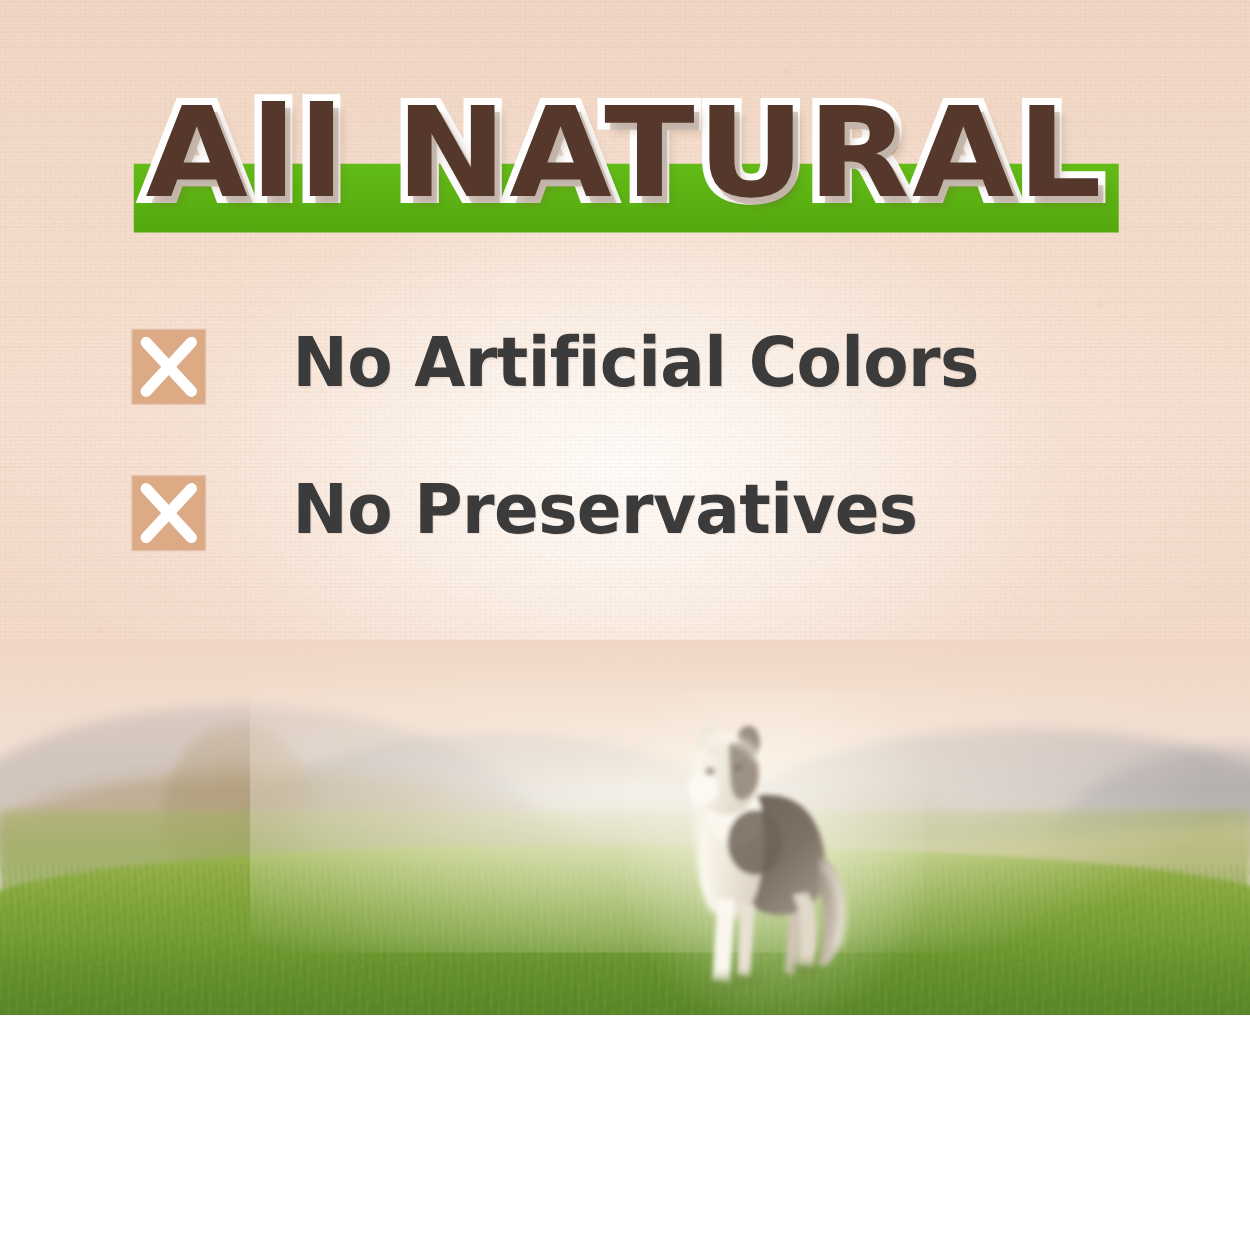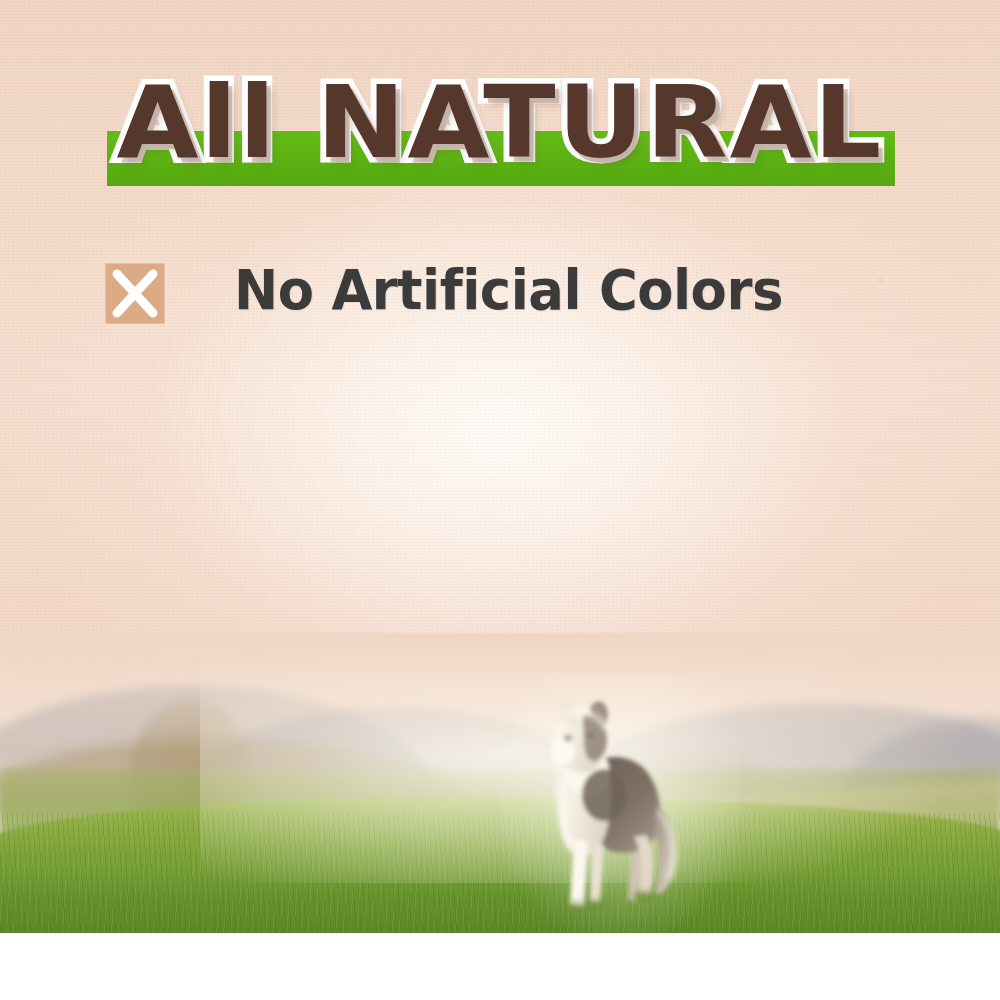--- a/index.html
+++ b/index.html
@@ -4,21 +4,21 @@
 <title>All Natural Feature Panel</title>
 <style>
   html, body {
     margin: 0;
     padding: 0;
     background: #ffffff;
   }
   .canvas {
     position: relative;
     width: 1000px;
-    height: 933px;
+    height: 812px;
     overflow: hidden;
     font-family: "Liberation Sans", sans-serif;
     background: #f0d5c2;
   }
 
   
   .bg-base {
     position: absolute;
     inset: 0;
     background:
@@ -302,20 +302,31 @@
           <g stroke="#ffffff" stroke-width="9" stroke-linecap="round">
             <line x1="11" y1="10" x2="47" y2="49"></line>
             <line x1="47" y1="10" x2="11" y2="49"></line>
           </g>
         </svg>
       </div>
       <div class="feature-label">No Artificial Colors</div>
     </div>
 
 
+    <div class="feature-row">
+      <div class="xbox">
+        <svg viewBox="0 0 58 59" width="58" height="59" aria-hidden="true">
+          <g stroke="#ffffff" stroke-width="9" stroke-linecap="round">
+            <line x1="11" y1="10" x2="47" y2="49"></line>
+            <line x1="47" y1="10" x2="11" y2="49"></line>
+          </g>
+        </svg>
+      </div>
+      <div class="feature-label">No Preservatives</div>
+    </div>
 
 
   </div>
 
   <div class="photo">
     <div class="sky"></div>
     <div class="hill hill-far-left"></div>
     <div class="hill hill-mid"></div>
     <div class="hill hill-right"></div>
     <div class="hill hill-far-right"></div>

